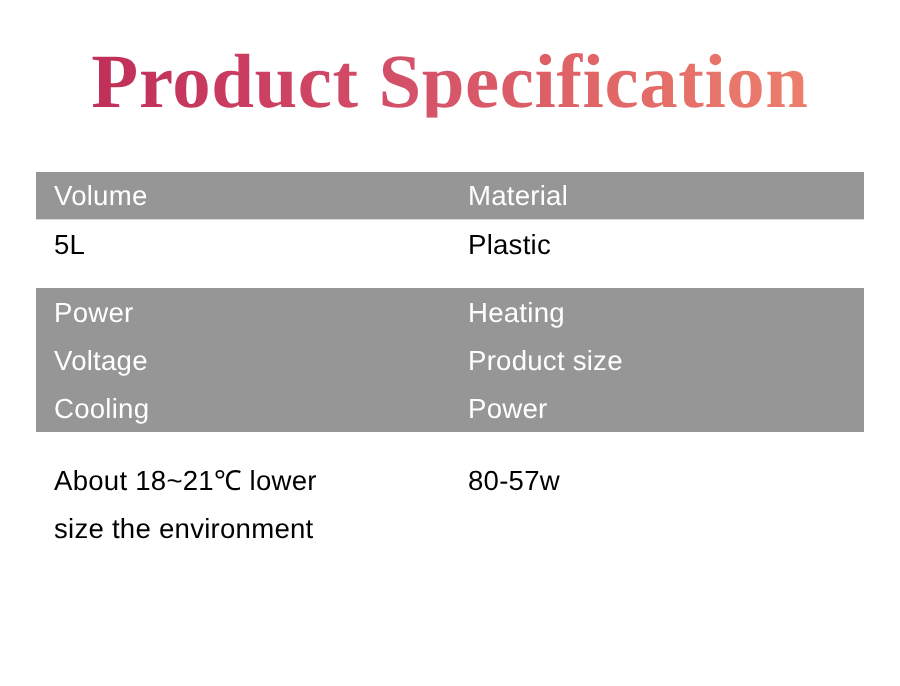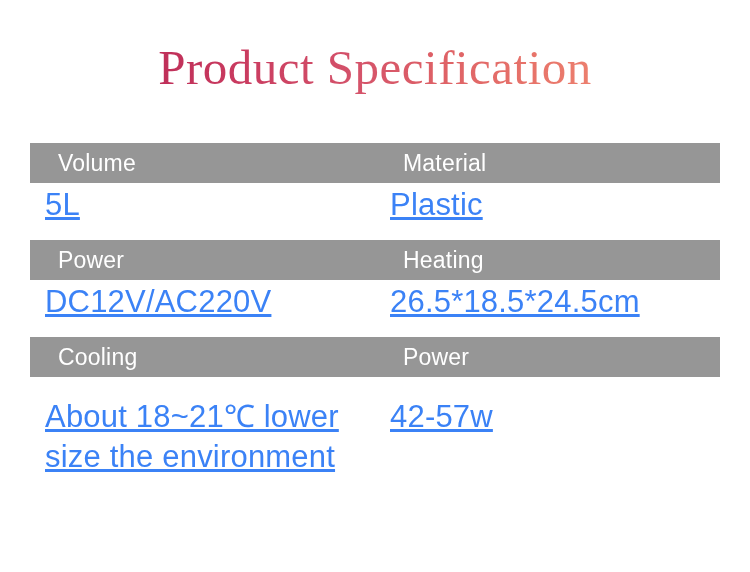--- a/index.html
+++ b/index.html
@@ -24,22 +24,22 @@
   .title-wrap {
     position: absolute;
     left: 0;
     top: 38px;
     width: 750px;
     text-align: center;
   }
   .title {
     display: inline-block;
     font-family: "Liberation Serif", "DejaVu Serif", serif;
-    font-weight: normal;
-    font-size: 49px;
+    font-weight: bold;
+    font-size: 64px;
     line-height: 60px;
     letter-spacing: 0.5px;
     background-image: linear-gradient(90deg,
         #bf2f59 0%,
         #c93a5f 18%,
         #d4526a 45%,
         #de6166 65%,
         #e8756a 88%,
         #ec7f6e 100%);
     -webkit-background-clip: text;
@@ -60,37 +60,36 @@
   }
   .spec-table col.c1 { width: 345px; }
   .spec-table col.c2 { width: 345px; }
 
   .spec-table tr.head-row td {
     background: #969696;
     color: #ffffff;
     height: 40px;
     font-size: 23px;
     line-height: 40px;
-    padding: 0 0 0 28px;
+    padding: 0 0 0 15px;
     vertical-align: middle;
     font-weight: normal;
     letter-spacing: 0.2px;
     white-space: nowrap;
     overflow: hidden;
   }
   .spec-table tr.data-row td {
     background: #ffffff;
-    color: #3b82f6;
+    color: #000000;
     height: 44px;
-    font-size: 31px;
+    font-size: 23px;
     line-height: 31px;
     padding: 6px 0 7px 15px;
     vertical-align: top;
     letter-spacing: 0.2px;
-    text-decoration: underline;
   }
   .spec-table tr.data-row.tall td {
     height: 76px;
     line-height: 40px;
     padding-top: 20px;
   }
   .cell-text {
     display: block;
   }
   .cell-text .line {
@@ -120,35 +119,35 @@
       <tr class="data-row">
         <td>5L</td>
         <td>Plastic</td>
       </tr>
 
       <tr class="head-row">
         <td>Power</td>
         <td>Heating</td>
       </tr>
 
-      <tr class="data-row">
-        <td>DC12V/AC220V</td>
-        <td>26.5*18.5*24.5cm</td>
+      <tr class="head-row">
+        <td>Voltage</td>
+        <td>Product size</td>
       </tr>
 
       <tr class="head-row">
         <td>Cooling</td>
         <td>Power</td>
       </tr>
       <tr class="data-row tall">
         <td>
           <span class="cell-text">
             <span class="line">About 18~21℃ lower</span>
             <span class="line">size the environment</span>
           </span>
         </td>
-        <td>42-57w</td>
+        <td>80-57w</td>
       </tr>
 
     </tbody>
   </table>
 
 </div>
 
 </body></html>

